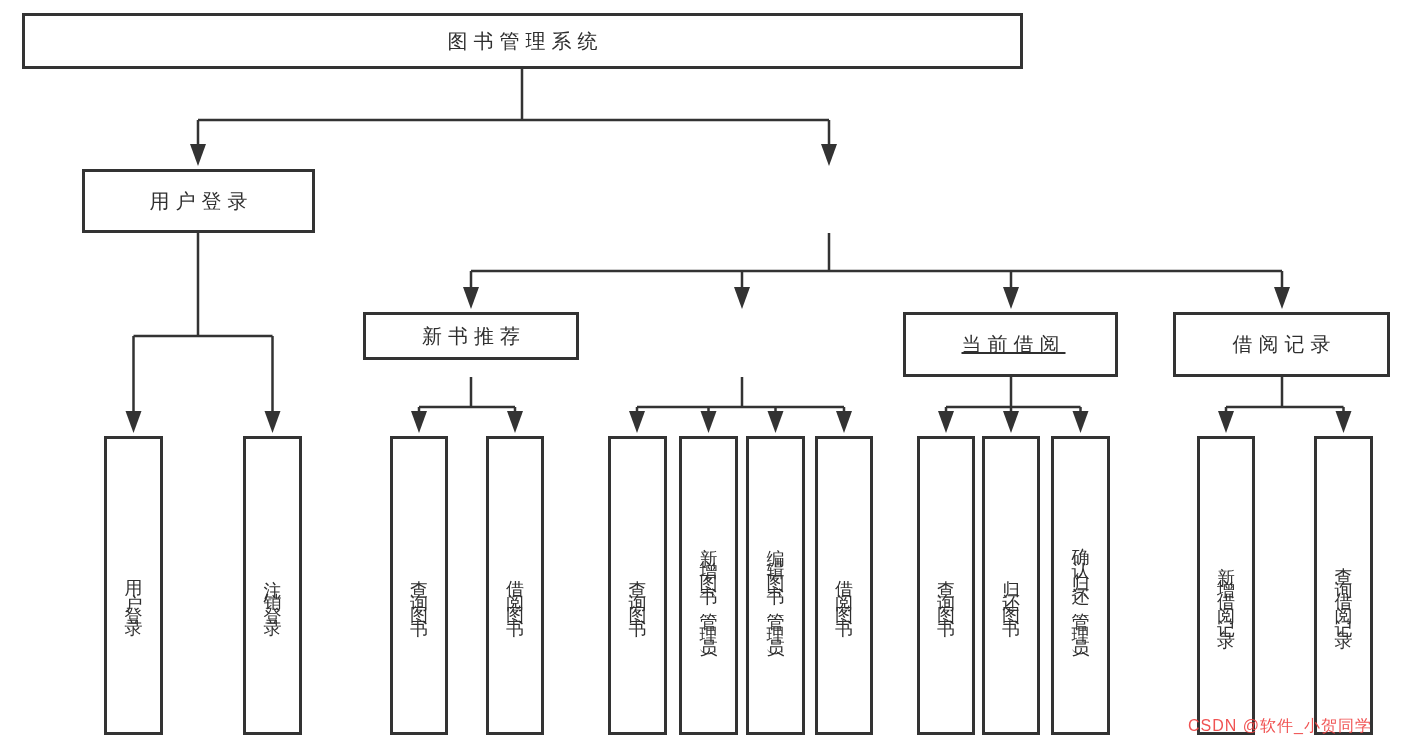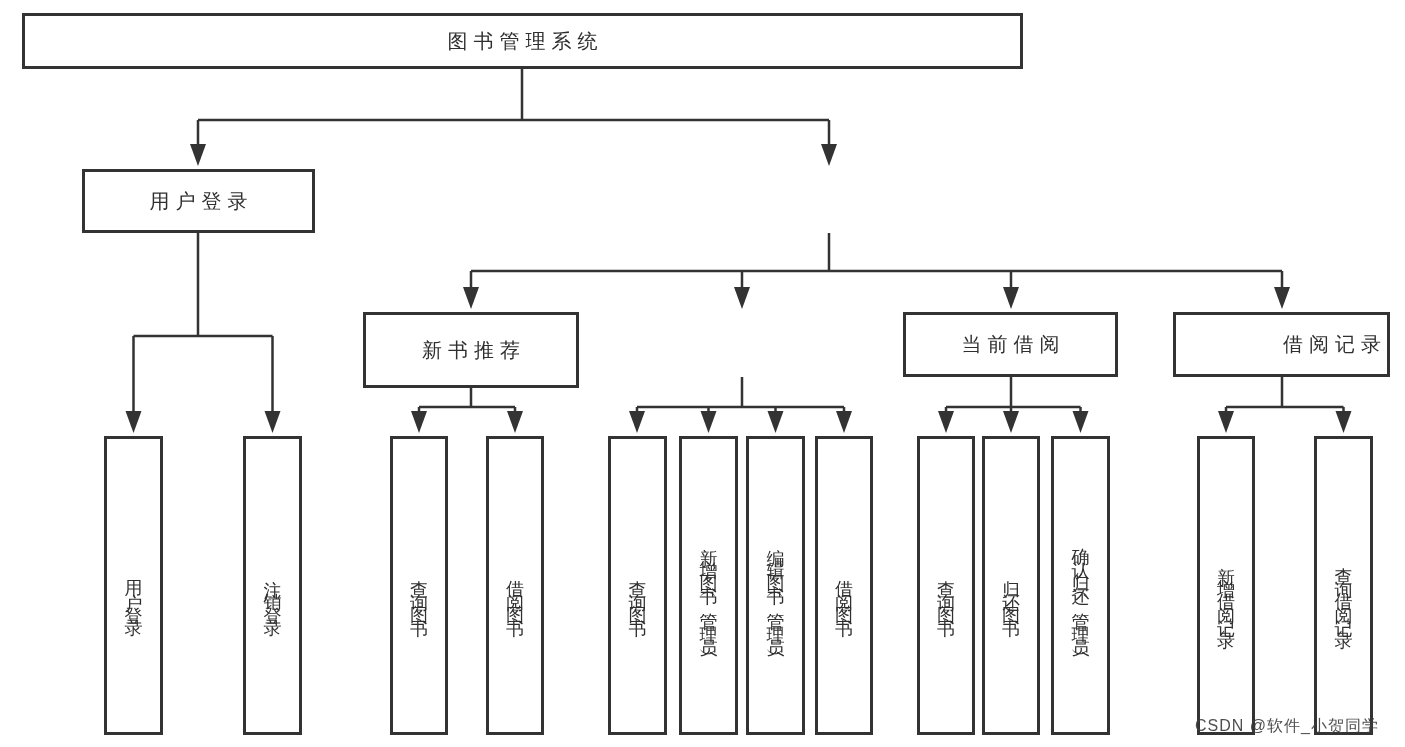--- a/index.html
+++ b/index.html
@@ -44,25 +44,24 @@
     letter-spacing: 13px;
     line-height: 1;
     margin-top: 13px; 
     white-space: nowrap;
   }
   .watermark {
     position: absolute;
     left: 1188px;
     top: 716px;
     font-size: 16px;
-    color: #404040;
+    color: #ef4444;
     opacity: 0.92;
     letter-spacing: 1px;
     white-space: nowrap;
-    margin-left: 7px;
   }
 </style>
 </head>
 <body>
 
 <div class="canvas">
 
   <svg class="connectors" width="1405" height="747" viewBox="0 0 1405 747" xmlns="http://www.w3.org/2000/svg">
     <g stroke="#333333" stroke-width="2.5" fill="none">
 
@@ -107,27 +106,27 @@
   </svg>
 
   <div class="box hbox" style="left:22px; top:13px; width:1001px; height:56px;">
     <span>图书管理系统</span>
   </div>
 
   <div class="box hbox" style="left:82px; top:169px; width:233px; height:64px;">
     <span>用户登录</span>
   </div>
 
-  <div class="box hbox" style="left:363px; top:312px; width:216px; height:76px;">
+  <div class="box hbox" style="left:363px; top:312px; width:216px; height:48px;">
     <span>新书推荐</span>
   </div>
-  <div class="box hbox" style="left:903px; top:312px; width:215px; height:65px;">
+  <div class="box hbox" style="left:903px; top:312px; width:215px; height:65px;text-decoration:underline;">
     <span>当前借阅</span>
   </div>
-  <div class="box hbox" style="left:1173px; top:312px; width:217px; height:65px;justify-content:flex-end;">
+  <div class="box hbox" style="left:1173px; top:312px; width:217px; height:65px;">
     <span>借阅记录</span>
   </div>
 
   <div class="box leaf" style="left:104px; width:59px;">
     <span class="vtext">用户登录</span>
   </div>
   <div class="box leaf" style="left:243px; width:59px;">
     <span class="vtext">注销登录</span>
   </div>
 

